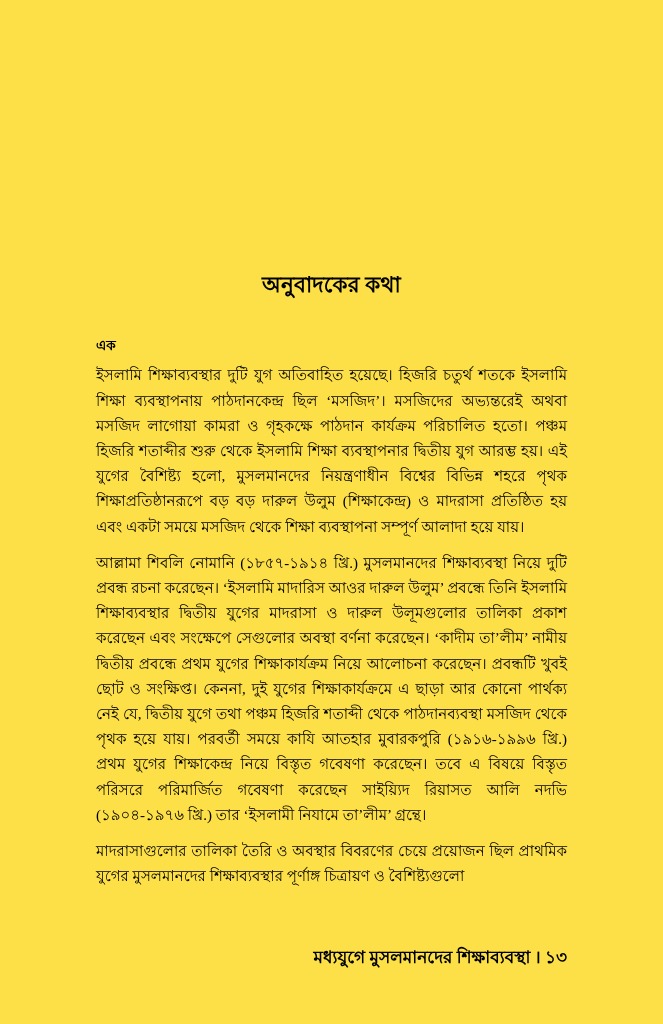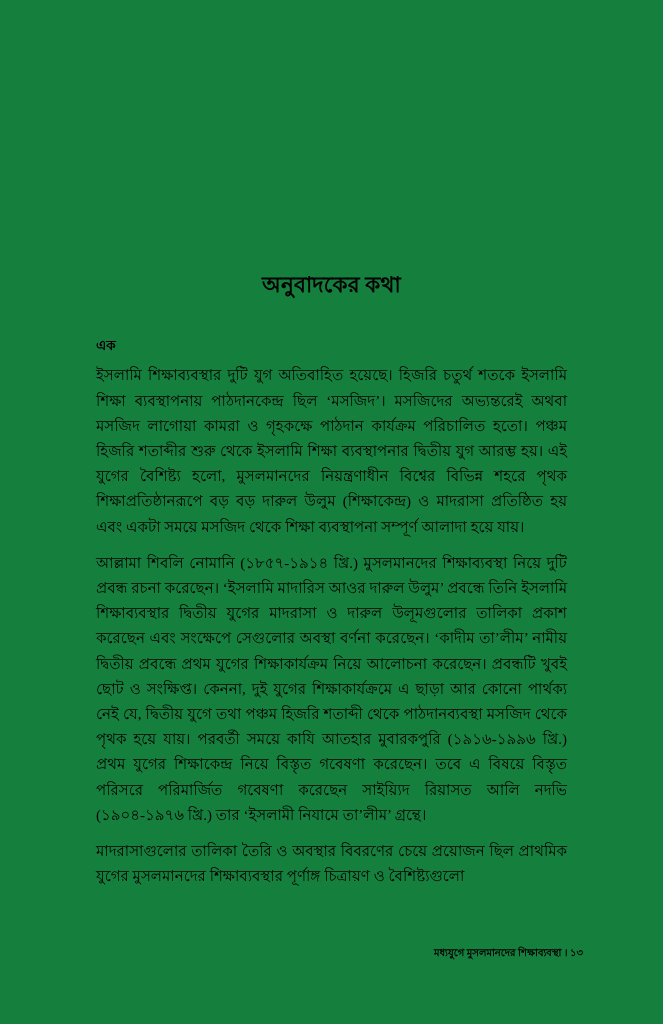--- a/index.html
+++ b/index.html
@@ -13,21 +13,21 @@
     font-family: "Liberation Serif", "DejaVu Serif", serif;
     color: #000000;
     -webkit-font-smoothing: antialiased;
   }
 
   .page {
     position: relative;
     width: 663px;
     height: 1024px;
     margin: 0 auto;
-    background: #15803d;
+    background: #fde047;
     overflow: hidden;
     box-sizing: border-box;
   }
 
   
   .content {
     position: absolute;
     left: 96px;
     top: 0;
     width: 471px;
@@ -60,25 +60,25 @@
     text-justify: inter-word;
     word-spacing: 0.1px;
   }
 
   .body-paragraph:first-of-type {
     padding-top: 9px;
   }
 
   .page-footer {
     position: absolute;
-    left: 112px;
+    left: 96px;
     width: 471px;
     top: 946px;
     text-align: right;
-    font-size: 10px;
+    font-size: 17px;
     font-weight: bold;
     line-height: 1.4;
   }
 </style>
 </head>
 <body>
 
 <div class="page">
 
   <div class="content">

